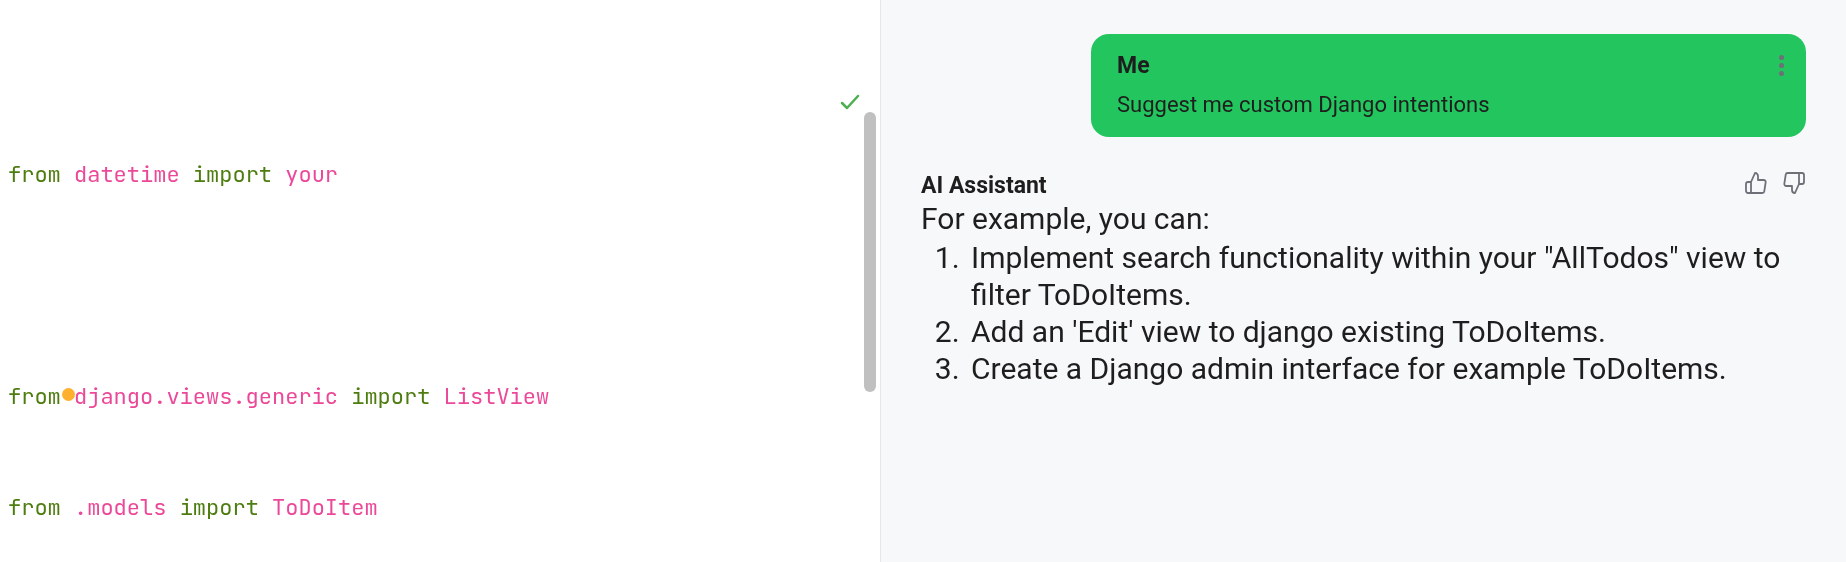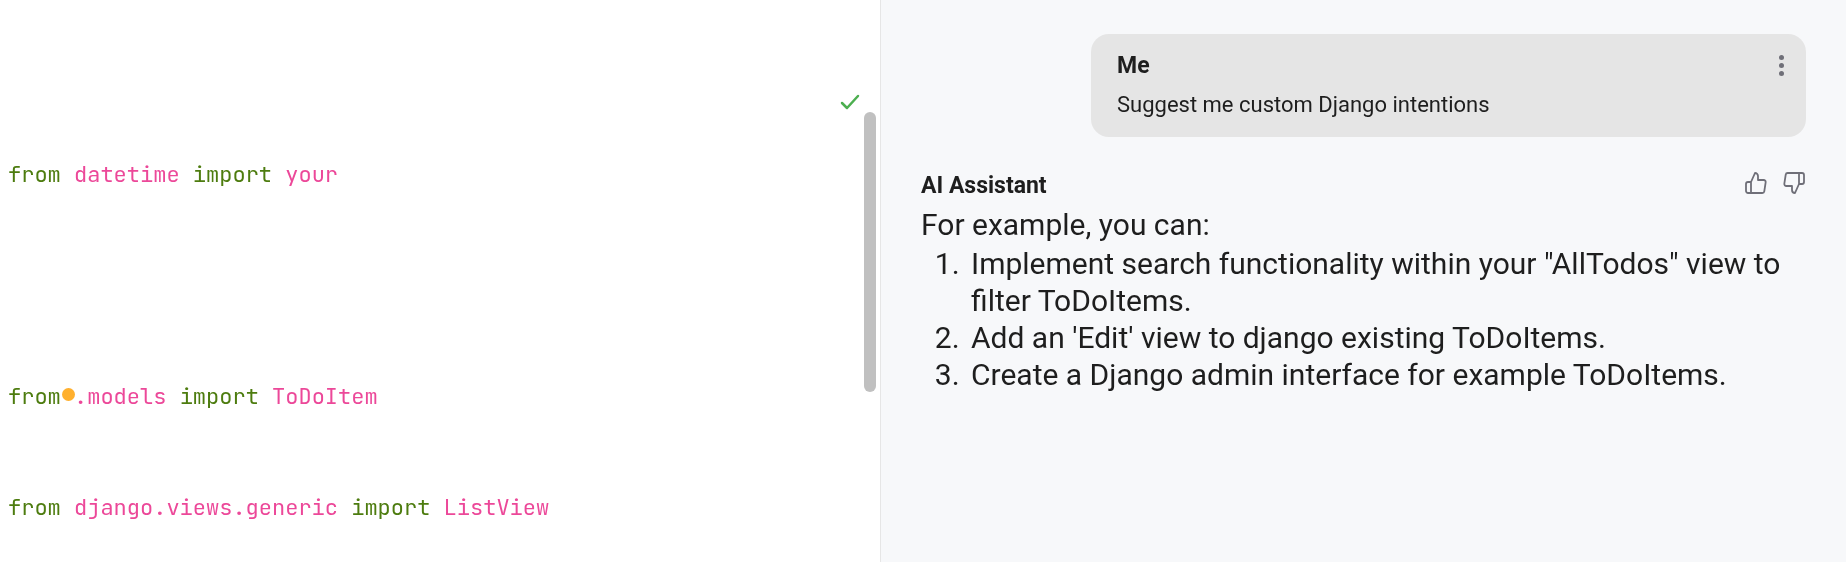--- a/index.html
+++ b/index.html
@@ -63,21 +63,21 @@
   .assistant-pane {
     flex: 1;
     background: #f7f8fa;
     padding: 34px 40px 20px 40px;
     border-left: 1px solid #e6e6e6;
     font-size: 22px;
     color: #1e1e1e;
     overflow: hidden;
   }
   .user-bubble {
-    background: #e5e5e5;
+    background: #22c55e;
     border-radius: 18px;
     padding: 18px 26px 20px 26px;
     margin-left: 170px;
     margin-bottom: 34px;
     position: relative;
   }
   .user-name {
     font-weight: 700;
     font-size: 23px;
     margin-bottom: 6px;
@@ -97,21 +97,21 @@
     width: 5px;
     height: 5px;
     border-radius: 50%;
     background: #6f6f78;
     margin: 3px 0;
   }
   .assistant-header {
     display: flex;
     justify-content: space-between;
     align-items: center;
-    margin-bottom: 6px;
+    margin-bottom: 0;
   }
   .assistant-name {
     font-weight: 700;
     font-size: 23px;
   }
   .vote-icons {
     display: flex;
     gap: 14px;
     color: #6f6f78;
   }
@@ -136,22 +136,22 @@
   <div class="status-icons">
     <span class="checkmark-icon">
       <svg width="24" height="24" viewBox="0 0 24 24" fill="none" stroke="#4caf50" stroke-width="2.5" stroke-linecap="round" stroke-linejoin="round">
           <polyline points="4 13 9 18 20 6"></polyline>
         </svg>
     </span>
   </div>
 
   <span class="code-line"><span class="kw">from</span><span class="plain"> datetime </span><span class="kw">import</span><span class="plain"> your</span></span>
   <span class="code-line"> </span>
+  <span class="code-line"><span class="kw">from</span><span class="plain"> django.views.generic </span><span class="kw">import</span><span class="plain"> ListView</span></span>
   <span class="code-line"><span class="kw">from</span><span class="plain"> .models </span><span class="kw">import</span><span class="plain"> ToDoItem</span></span>
-  <span class="code-line"><span class="kw">from</span><span class="plain"> django.views.generic </span><span class="kw">import</span><span class="plain"> ListView</span></span>
   
   
   
   
   
   
   
   
 
   <span class="marker-dot"></span>

